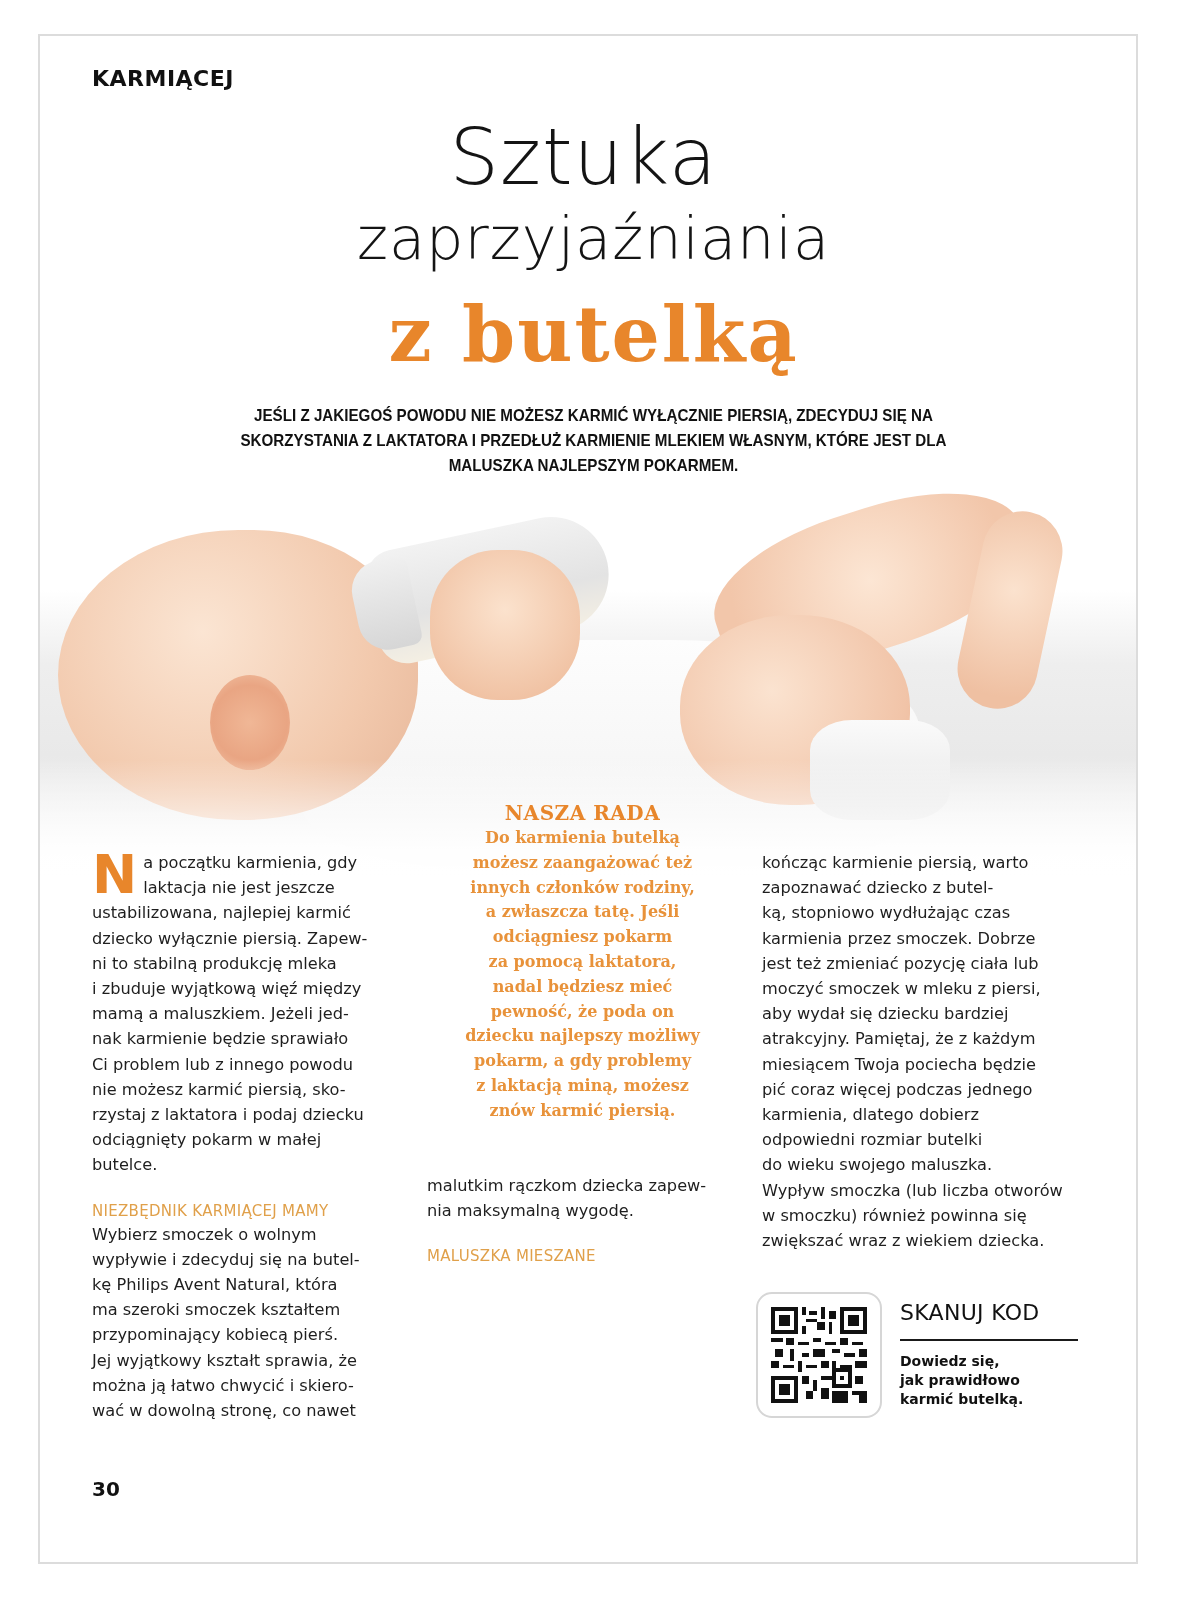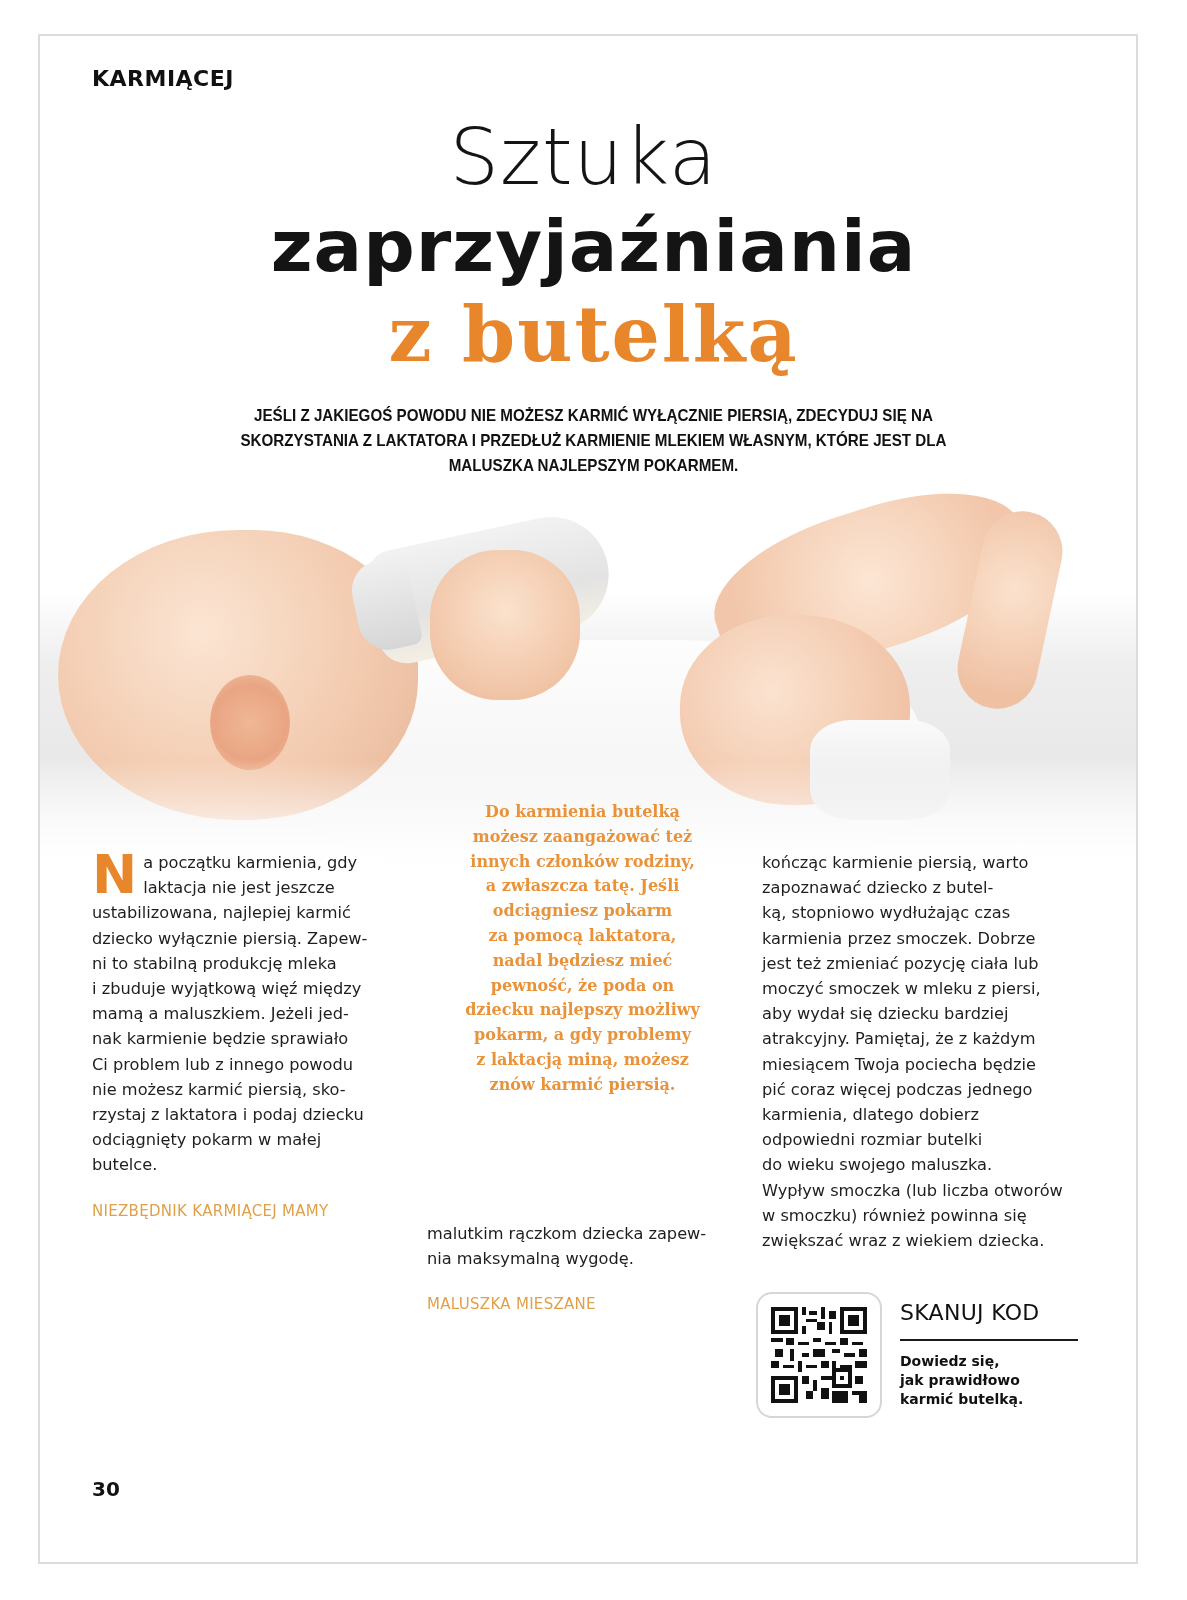--- a/index.html
+++ b/index.html
@@ -15,21 +15,21 @@
     position: absolute; left: 92px; top: 66px;
     font-family: "DejaVu Sans", sans-serif; font-weight: bold; font-size: 22px; letter-spacing: 0.5px;
     color: #111;
   }
 
   .title-line {
     position: absolute; left: 0; width: 1187px; text-align: center;
     font-family: "DejaVu Sans", sans-serif; font-weight: 300; color: #141414;
   }
   .title-1 { top: 112px; font-size: 78px; letter-spacing: 1px; padding-right: 20px; }
-  .title-2 { top: 204px; font-size: 72px; letter-spacing: 1px; font-weight: bold; }
+  .title-2 { top: 204px; font-size: 59px; letter-spacing: 1px; }
   .title-3 {
     top: 290px; font-family: "DejaVu Serif", serif; font-weight: bold; font-size: 76px;
     color: #e8862b; letter-spacing: 2px;
   }
 
   .lead {
     position: absolute; left: 200px; top: 403px; width: 787px; text-align: center;
     font-family: "Liberation Sans Narrow", "Liberation Sans", sans-serif; font-weight: bold; font-size: 16.5px;
     line-height: 25px; color: #111; transform: scaleX(0.92); transform-origin: center;
   }
@@ -64,21 +64,21 @@
     background: linear-gradient(180deg, #fafafa, #e6e6e6); }
   .photo .fade {
     position: absolute; left: 0; bottom: 0; width: 100%; height: 120px;
     background: linear-gradient(180deg, rgba(255,255,255,0) 0%, rgba(255,255,255,0.92) 75%, #ffffff 100%);
   }
 
   
   .col { position: absolute; font-family: "DejaVu Sans", sans-serif; font-size: 16.2px; line-height: 25.2px; color: #1e1e1e; }
   .col p { white-space: pre-line; }
   .col-1 { left: 92px; top: 850px; width: 310px; }
-  .col-2 { left: 427px; top: 1173px; width: 320px; margin-top: 48px; }
+  .col-2 { left: 427px; top: 1173px; width: 320px; }
   .col-3 { left: 762px; top: 850px; width: 330px; }
 
   .dropcap {
     float: left; font-family: "DejaVu Sans", sans-serif; font-weight: bold; color: #e8862b;
     font-size: 54px; line-height: 46px; margin: 2px 6px 0 0;
   }
   .subhead {
     font-family: "DejaVu Sans", sans-serif; font-size: 15px; letter-spacing: 0.3px;
     color: #e0a04a; margin-top: 22px; line-height: 22px; font-weight: normal;
   }
@@ -135,20 +135,21 @@
   <div class="diaper"></div>
   <div class="baby-head"></div>
   <div class="baby-ear"></div>
   <div class="bottle"></div>
   <div class="bottle-cap"></div>
   <div class="hand"></div>
   <div class="fade"></div>
 </div>
 
 <div class="tip">
+  <div class="tip-title">NASZA RADA</div>
   <div class="tip-body">Do karmienia butelką
 możesz zaangażować też
 innych członków rodziny,
 a zwłaszcza tatę. Jeśli
 odciągniesz pokarm
 za pomocą laktatora,
 nadal będziesz mieć
 pewność, że poda on
 dziecku najlepszy możliwy
 pokarm, a gdy problemy
@@ -165,20 +166,28 @@
 ni to stabilną produkcję mleka
 i zbuduje wyjątkową więź między
 mamą a maluszkiem. Jeżeli jed-
 nak karmienie będzie sprawiało
 Ci problem lub z innego powodu
 nie możesz karmić piersią, sko-
 rzystaj z laktatora i podaj dziecku
 odciągnięty pokarm w małej
 butelce.</p>
   <div class="subhead">NIEZBĘDNIK KARMIĄCEJ MAMY</div>
+  <p>Wybierz smoczek o wolnym
+wypływie i zdecyduj się na butel-
+kę Philips Avent Natural, która
+ma szeroki smoczek kształtem
+przypominający kobiecą pierś.
+Jej wyjątkowy kształt sprawia, że
+można ją łatwo chwycić i skiero-
+wać w dowolną stronę, co nawet</p>
 </div>
 
 <div class="col col-2">
   <p>malutkim rączkom dziecka zapew-
 nia maksymalną wygodę.</p>
   <div class="subhead">MALUSZKA MIESZANE</div>
 </div>
 
 <div class="col col-3">
   <p>kończąc karmienie piersią, warto

